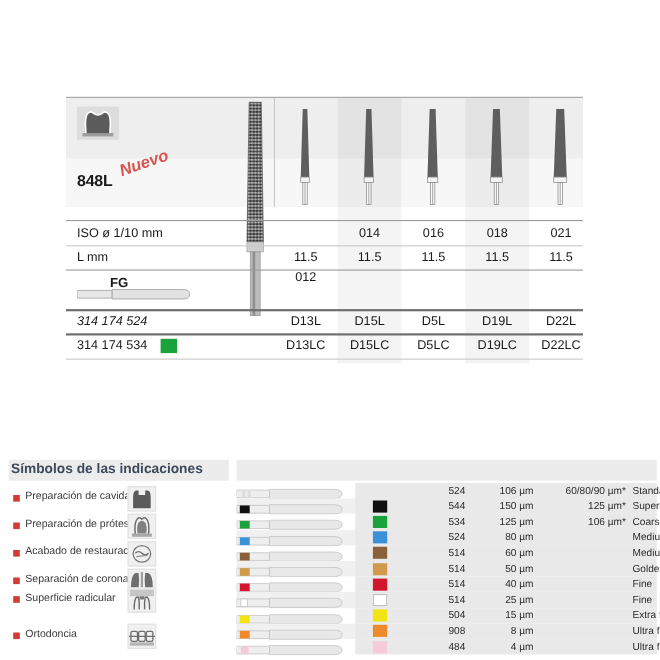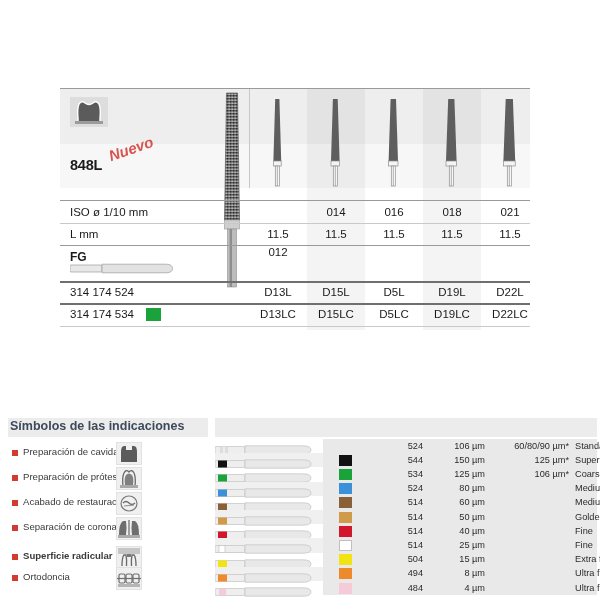--- a/index.html
+++ b/index.html
@@ -265,31 +265,31 @@
 
   <div class="lbl" style="top:140px;">L mm</div>
   <div class="cellval" style="left:189px;top:140px;">11.5</div>
   <div class="cellval" style="left:247px;top:140px;">11.5</div>
   <div class="cellval" style="left:305px;top:140px;">11.5</div>
   <div class="cellval" style="left:363px;top:140px;">11.5</div>
   <div class="cellval" style="left:421px;top:140px;">11.5</div>
 
   <div class="row-line" style="top:157px;background:#9a9a9a;"></div>
 
-  <div class="lbl bold" style="top:162px;">FG</div>
+  <div class="lbl bold" style="top:162px;margin-left:30px;">FG</div>
   <div class="fg-shank">
     <svg width="103" height="11" viewBox="0 0 103 11">
       <rect x="0" y="2" width="32" height="7" rx="1" fill="#e8e8e8" stroke="#9b9b9b" stroke-width="0.7"></rect>
       <path d="M32 1.2 L96 1.2 Q102.5 1.2 102.5 5.5 Q102.5 9.8 96 9.8 L32 9.8 Z" fill="#e2e2e2" stroke="#9b9b9b" stroke-width="0.7"></path>
     </svg>
   </div>
 
   <div class="row-line" style="top:193px;background:#6f6f6f;height:2px;"></div>
 
-  <div class="lbl" style="top:198px;">314 174 524</div>
+  <div class="lbl" style="top:198px;font-style:italic;">314 174 524</div>
   <div class="cellval" style="left:189px;top:198px;">D13L</div>
   <div class="cellval" style="left:247px;top:198px;">D15L</div>
   <div class="cellval" style="left:305px;top:198px;">D5L</div>
   <div class="cellval" style="left:363px;top:198px;">D19L</div>
   <div class="cellval" style="left:421px;top:198px;">D22L</div>
 
   <div class="row-line" style="top:215px;background:#6f6f6f;height:2px;"></div>
 
   <div class="lbl" style="top:220px;">314 174 534</div>
   <div class="greenchip" style="left:86px;top:220px;"></div>
@@ -346,21 +346,21 @@
     <div class="ind-icon">
       <svg width="24" height="21" viewBox="0 0 24 21">
         <path d="M2 17 Q2 5 6 3 L9 3 Q10 9 9 17 Z" fill="#6e6e6e"></path>
         <path d="M22 17 Q22 5 18 3 L15 3 Q14 9 15 17 Z" fill="#6e6e6e"></path>
         <rect x="11" y="2" width="2" height="15" fill="#9e9e9e"></rect>
         <rect x="1" y="17" width="22" height="3" fill="#aaaaaa"></rect>
       </svg>
     </div>
   </div>
 
-  <div class="ind-row" style="top:128px;font-weight:bold;">
+  <div class="ind-row" style="top:116px;">
     <div class="ind-bullet"></div>
     <div class="ind-text">Superficie radicular</div>
     <div class="ind-icon">
       <svg width="24" height="21" viewBox="0 0 24 21">
         <rect x="1" y="1" width="22" height="6" fill="#c6c6c6"></rect>
         <path d="M5 19 Q5 10 7 8 L9 8 Q10 13 9.5 19" fill="none" stroke="#6a6a6a" stroke-width="1.3"></path>
         <path d="M19 19 Q19 10 17 8 L15 8 Q14 13 14.5 19" fill="none" stroke="#6a6a6a" stroke-width="1.3"></path>
         <rect x="10" y="7" width="4" height="3" fill="#7a7a7a"></rect>
       </svg>
     </div>
@@ -536,21 +536,21 @@
     <div class="gr-shade"></div>
     <div class="gr-col-band"></div>
     <div class="gr-burwrap">
       <svg width="100" height="10" viewBox="0 0 100 10">
         <rect x="0" y="1.5" width="30" height="7" rx="1" fill="#eeeeee" stroke="#bbbbbb" stroke-width="0.6"></rect>
         <rect x="3" y="1.5" width="9" height="7" fill="#ee8a2c"></rect>
         <path d="M30 0.8 L88 0.8 Q96 0.8 96 5 Q96 9.2 88 9.2 L30 9.2 Z" fill="#e8e8e8" stroke="#bbbbbb" stroke-width="0.6"></path>
       </svg>
     </div>
     <div class="gr-chip" style="background:#ee8a2c;"></div>
-    <div class="gr-cell gr-num">494</div>
+    <div class="gr-cell gr-num">908</div>
     <div class="gr-cell gr-size">8 µm</div>
     <div class="gr-cell gr-equiv"></div>
     <div class="gr-cell gr-name">Ultra fine</div>
   </div>
 
   <div class="gr-row" style="top:163px;">
     <div class="gr-col-band"></div>
     <div class="gr-burwrap">
       <svg width="100" height="10" viewBox="0 0 100 10">
         <rect x="0" y="1.5" width="30" height="7" rx="1" fill="#eeeeee" stroke="#bbbbbb" stroke-width="0.6"></rect>

